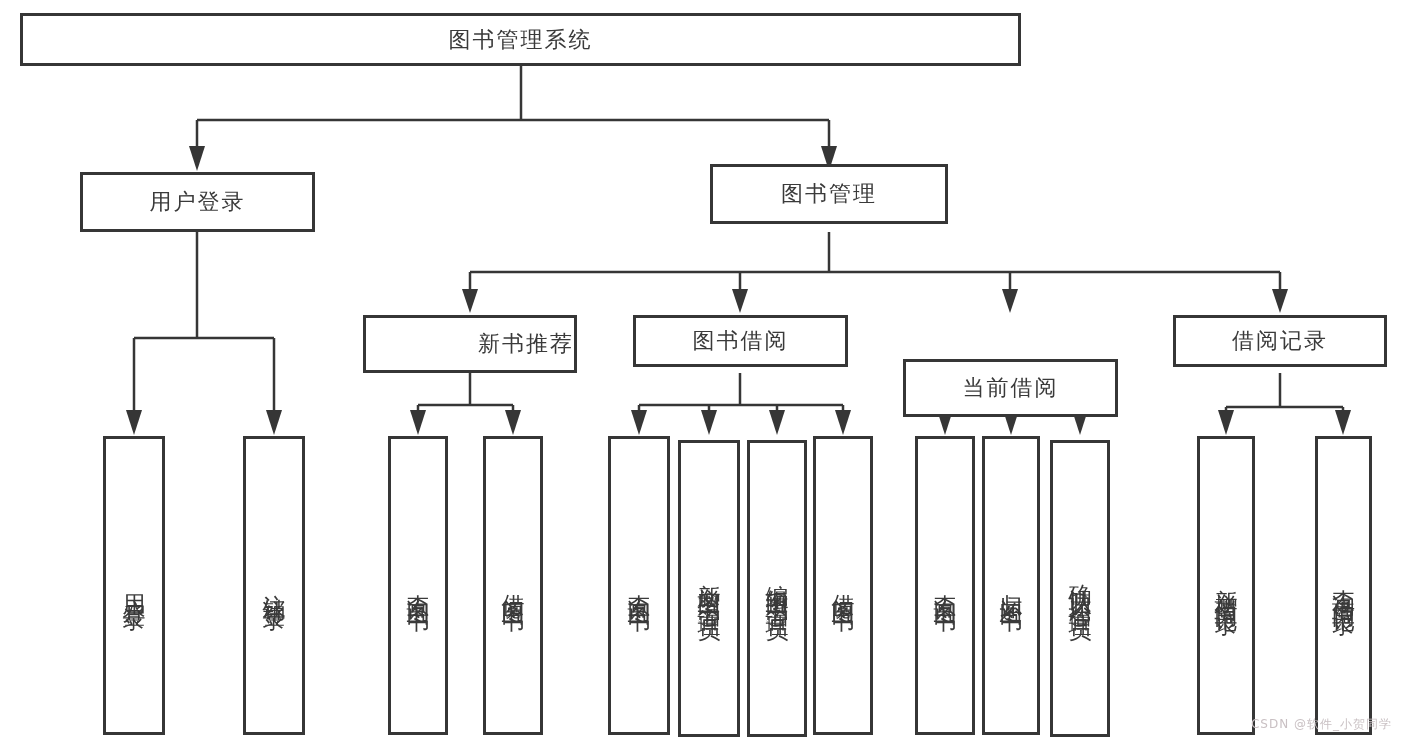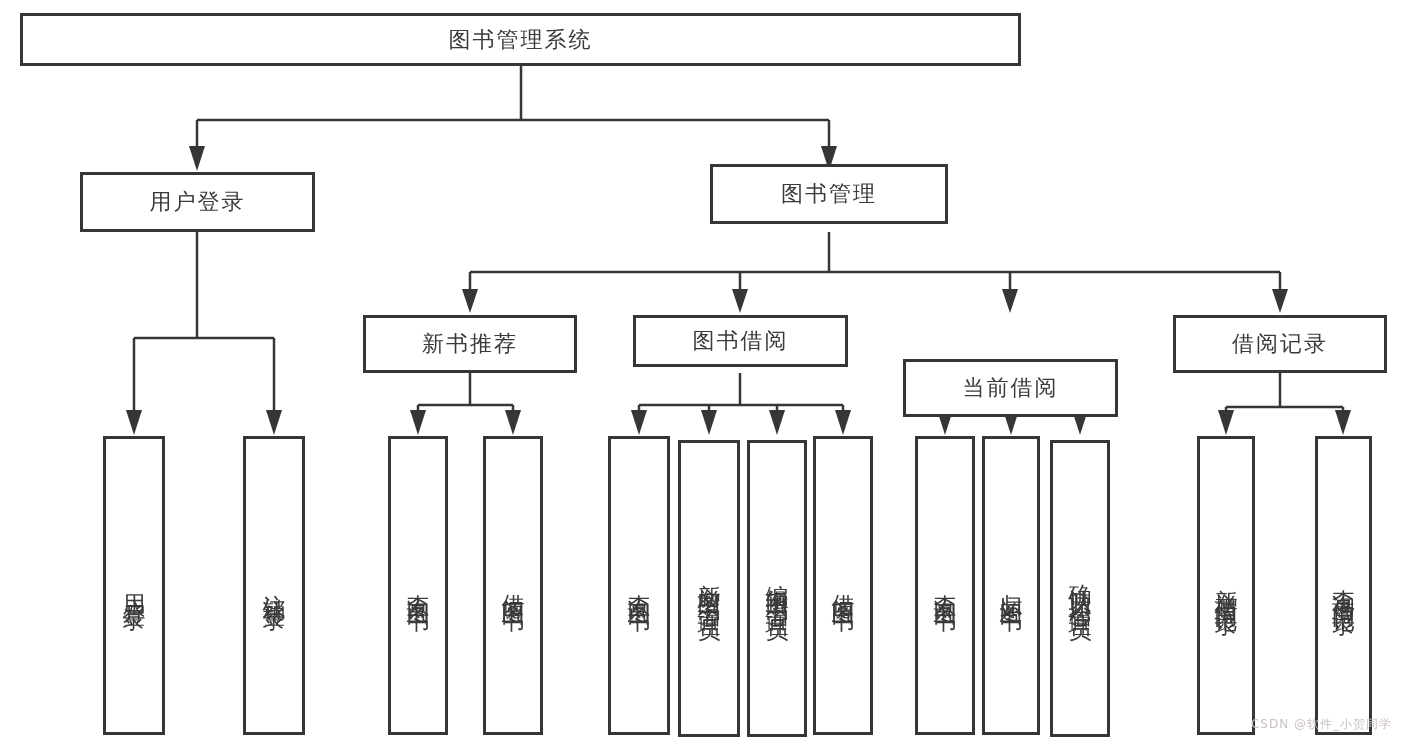--- a/index.html
+++ b/index.html
@@ -130,30 +130,30 @@
     <span>图书管理系统</span>
   </div>
 
   <div class="node h" style="left:80px; top:172px; width:235px; height:60px;">
     <span>用户登录</span>
   </div>
   <div class="node h" style="left:710px; top:164px; width:238px; height:60px;">
     <span>图书管理</span>
   </div>
 
-  <div class="node h" style="left:363px; top:315px; width:214px; height:58px;">
+  <div class="node h" style="left:363px; top:315px; width:214px; height:58px;justify-content:flex-end;">
     <span>新书推荐</span>
   </div>
   <div class="node h" style="left:633px; top:315px; width:215px; height:52px;">
     <span>图书借阅</span>
   </div>
   <div class="node h" style="left:903px; top:315px; width:215px; height:58px;margin-top:44px;">
     <span>当前借阅</span>
   </div>
-  <div class="node h" style="left:1173px; top:315px; width:214px; height:58px;">
+  <div class="node h" style="left:1173px; top:315px; width:214px; height:52px;">
     <span>借阅记录</span>
   </div>
 
   <div class="node leaf" style="left:103px; top:436px; width:62px; height:299px;">
     <span class="vtext">用户登录</span>
   </div>
   <div class="node leaf" style="left:243px; top:436px; width:62px; height:299px;">
     <span class="vtext">注销登录</span>
   </div>
 

